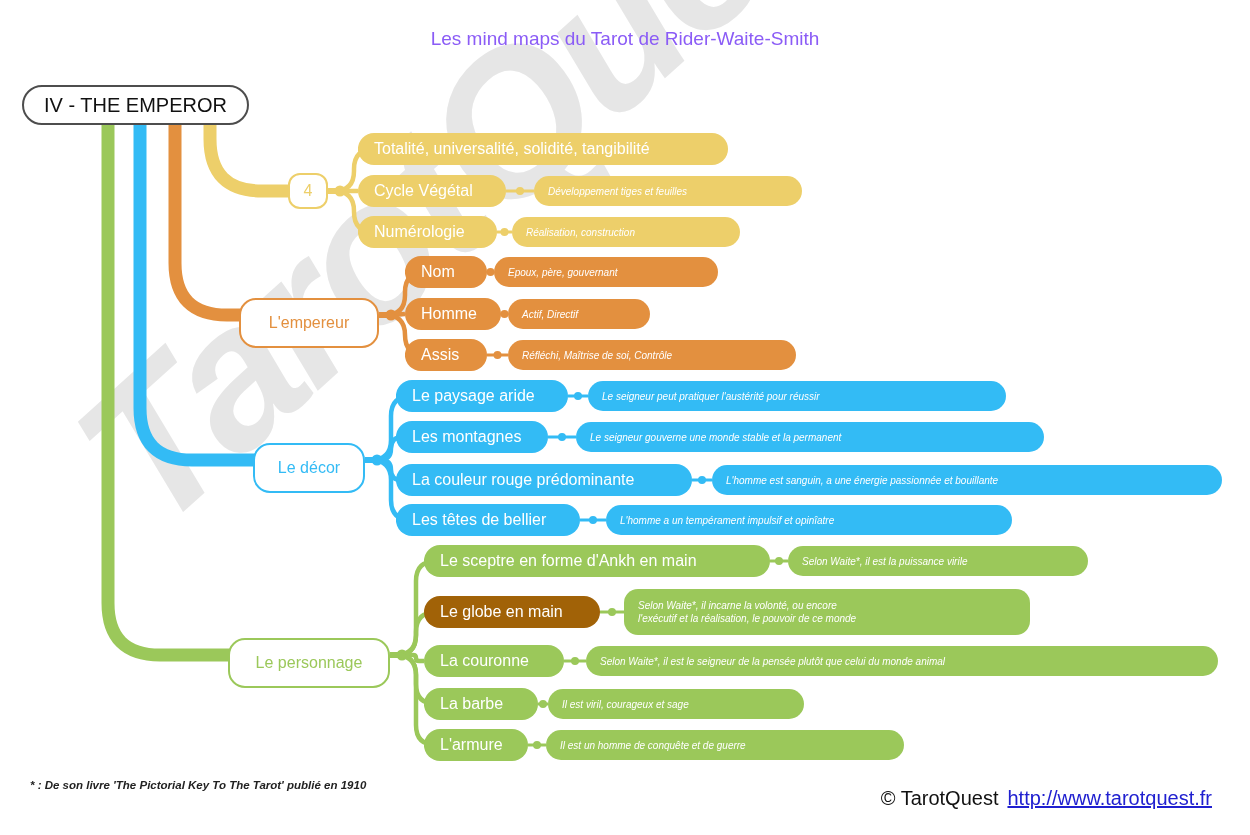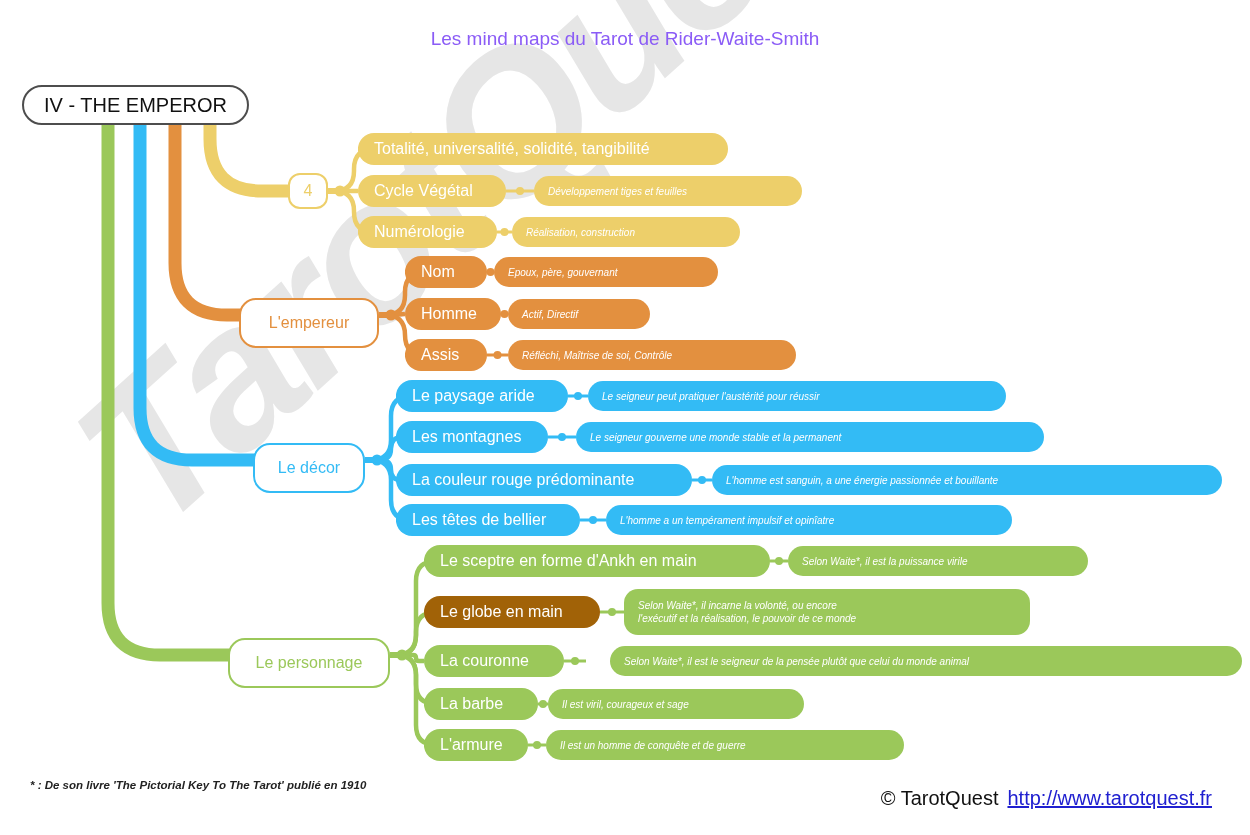--- a/index.html
+++ b/index.html
@@ -220,21 +220,21 @@
       </div>
       <div class="node lvl2" style="left: 424px; top: 596px; width: 176px; background: #a16207;">
         <span>Le globe en main</span>
       </div>
       <div class="node lvl3 two-line" style="left: 624px; top: 589px; width: 406px; background: rgb(155, 200, 90);">
         <span>Selon Waite*, il incarne la volonté, ou encore<br>l'exécutif et la réalisation, le pouvoir de ce monde</span>
       </div>
       <div class="node lvl2" style="left: 424px; top: 645px; width: 140px; background: rgb(155, 200, 90);">
         <span>La couronne</span>
       </div>
-      <div class="node lvl3" style="left: 610px; top: 646px; width: 632px; background: rgb(155, 200, 90);">
+      <div class="node lvl3" style="left: 586px; top: 646px; width: 632px; background: rgb(155, 200, 90);">
         <span>Selon Waite*, il est le seigneur de la pensée plutôt que celui du monde animal</span>
       </div>
       <div class="node lvl2" style="left: 424px; top: 688px; width: 114px; background: rgb(155, 200, 90);">
         <span>La barbe</span>
       </div>
       <div class="node lvl3" style="left: 548px; top: 689px; width: 256px; background: rgb(155, 200, 90);">
         <span>Il est viril, courageux et sage</span>
       </div>
       <div class="node lvl2" style="left: 424px; top: 729px; width: 104px; background: rgb(155, 200, 90);">
         <span>L'armure</span>

